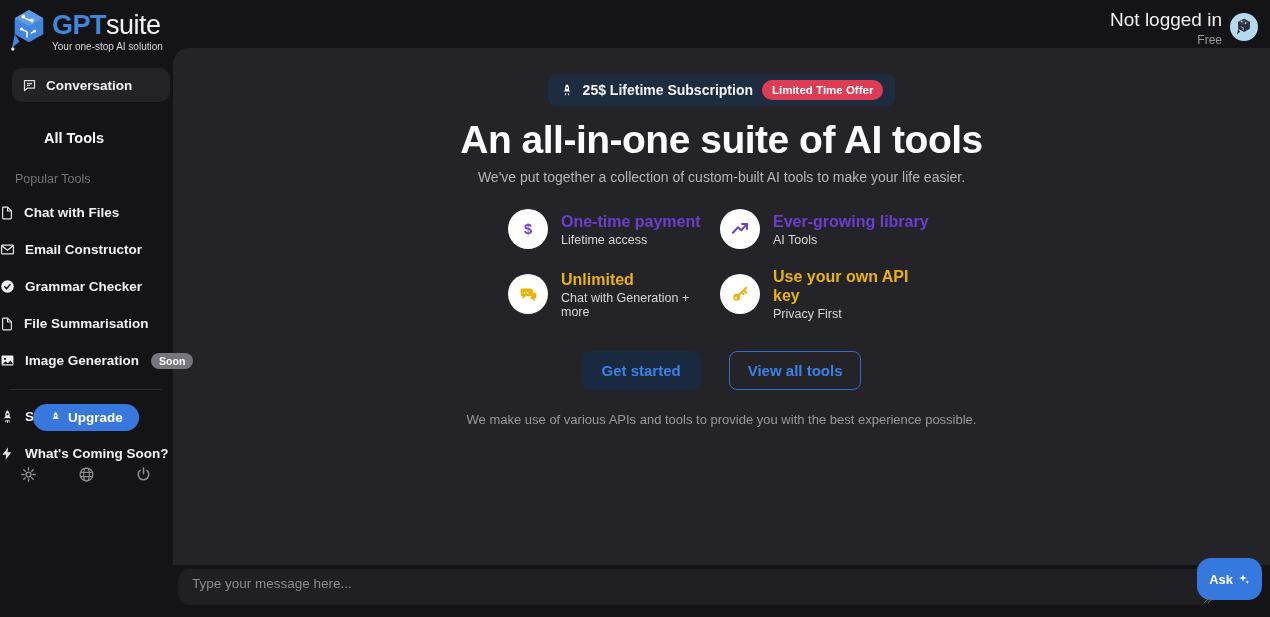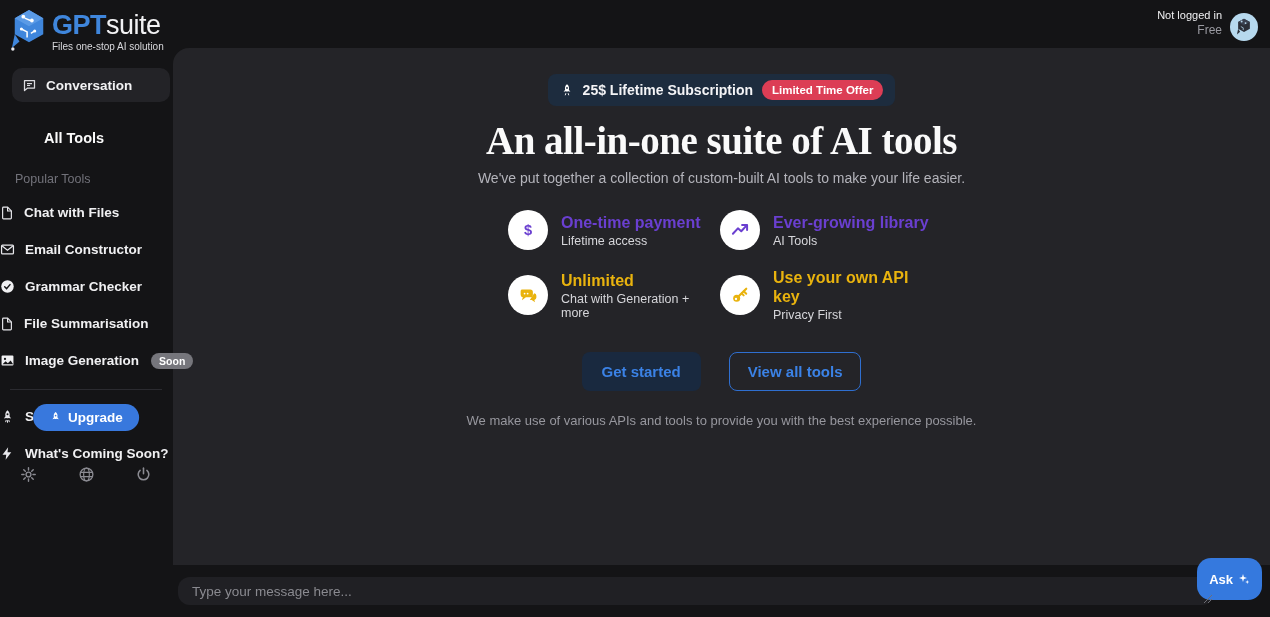--- a/index.html
+++ b/index.html
@@ -49,21 +49,21 @@
     position:absolute; bottom:62px; left:50%; transform:translateX(-50%);
     background:#3878dd; color:#fff; border:none; border-radius:16px;
     height:27px; padding:0 16px; display:flex; align-items:center; gap:6px;
     font-size:13.5px; font-weight:700; cursor:pointer; font-family:inherit;
   }
   .side-foot { position:absolute; bottom:10px; left:0; right:0; display:flex; justify-content:space-between; padding:0 20px; }
   .foot-icn { color:#8b8b92; cursor:pointer; }
 
   
   .user-block { position:absolute; right:48px; top:9px; text-align:right; z-index:4; }
-  .user-status { font-size:11px; color:#f0f0f2; }
+  .user-status { font-size:19px; color:#f0f0f2; }
   .user-plan { font-size:12px; color:#9a9aa1; margin-top:2px; }
   .avatar {
     position:absolute; right:12px; top:13px; width:28px; height:28px; border-radius:50%;
     background:#b7d9ee; z-index:4; display:flex; align-items:center; justify-content:center; cursor:pointer;
   }
 
   
   .main-panel {
     position:absolute; left:173px; top:48px; right:0; bottom:52px;
     background:#242428; border-radius:16px 0 0 0; z-index:2; overflow:hidden;
@@ -71,21 +71,21 @@
   .hero { text-align:center; padding-top:26px; }
   .banner {
     display:inline-flex; align-items:center; gap:9px;
     background:#1d2c3e; border-radius:8px; padding:6px 12px;
   }
   .banner .txt { font-size:14px; font-weight:700; color:#f4f4f6; }
   .banner .badge {
     background:#dc3d55; color:#fff; font-size:11.5px; font-weight:700;
     border-radius:999px; padding:4px 10px;
   }
-  .hero h1 { margin-top:12px; font-size:39px; font-weight:700; letter-spacing:-0.5px; color:#fafafa;font-family:Liberation Serif, serif; }
+  .hero h1 { margin-top:12px; font-size:39px; font-weight:700; letter-spacing:-0.5px; color:#fafafa; }
   .hero .subtitle { margin-top:7px; font-size:14px; color:#b4b4bb; }
 
   .features {
     display:grid; grid-template-columns:212px 215px; column-gap:0px; row-gap:18px;
     width:max-content; margin:24px auto 0; text-align:left;
   }
   .feat { display:flex; align-items:center; gap:13px; }
   .feat .circle {
     width:40px; height:40px; border-radius:50%; background:#ffffff; flex:0 0 auto;
     display:flex; align-items:center; justify-content:center;
@@ -103,21 +103,21 @@
     font-size:15px; font-weight:700; padding:10px 20px; cursor:pointer; font-family:inherit;
   }
   .btn-outline {
     background:transparent; color:#3b82e6; border:1px solid #2f6fd0; border-radius:8px;
     font-size:15px; font-weight:700; padding:10px 18px; cursor:pointer; font-family:inherit;
   }
   .footnote { margin-top:22px; font-size:13px; color:#97979e; text-align:center; }
 
   
   .composer-input {
-    position:absolute; left:178px; bottom:12px; width:1036px; height:28px;
+    position:absolute; left:178px; bottom:12px; width:1036px; height:36px;
     background:#202024; border:none; border-radius:12px; resize:none;
     color:#e6e6ea; font-size:13.5px; font-family:inherit;
     padding:7px 14px; outline:none; z-index:5;
   }
   .composer-input::placeholder { color:#8a8a90; }
   .resize-handle {
     position:absolute; left:1202px; bottom:14px; width:10px; height:10px; z-index:6;
     background:repeating-linear-gradient(135deg, transparent 0 2px, #6e6e74 2px 3px);
     clip-path:polygon(100% 0, 100% 100%, 0 100%);
   }
@@ -144,21 +144,21 @@
         <path d="M15.5 10.5 L21.5 13" stroke="#fff" stroke-width="1.6" fill="none"></path>
         <path d="M12 22 l6 3 v6" stroke="#fff" stroke-width="1.6" fill="none"></path>
         <circle cx="12" cy="22" r="1.6" fill="#fff"></circle>
         <circle cx="26" cy="24" r="1.6" fill="#fff"></circle>
         <path d="M26 24 l-4 2.5" stroke="#fff" stroke-width="1.6" fill="none"></path>
         <circle cx="3" cy="43" r="1.8" fill="#e8e8ec"></circle>
       </svg>
     </span>
     <span class="logo-texts">
       <span class="logo-word"><span class="p1">GPT</span><span class="p2">suite</span></span>
-      <div class="tagline">Files one-stop AI solution</div>
+      <div class="tagline">Your one-stop AI solution</div>
     </span>
   </div>
 
   <div class="conv-row">
     <span class="icn">
       <svg viewBox="0 0 24 24" width="15" height="15">
           <path d="M4 4h16v12H9l-5 4z" fill="none" stroke="#dcdce0" stroke-width="2" stroke-linejoin="round"></path>
           <path d="M8 9h8M8 12h5" stroke="#dcdce0" stroke-width="1.8"></path>
         </svg>
     </span>

